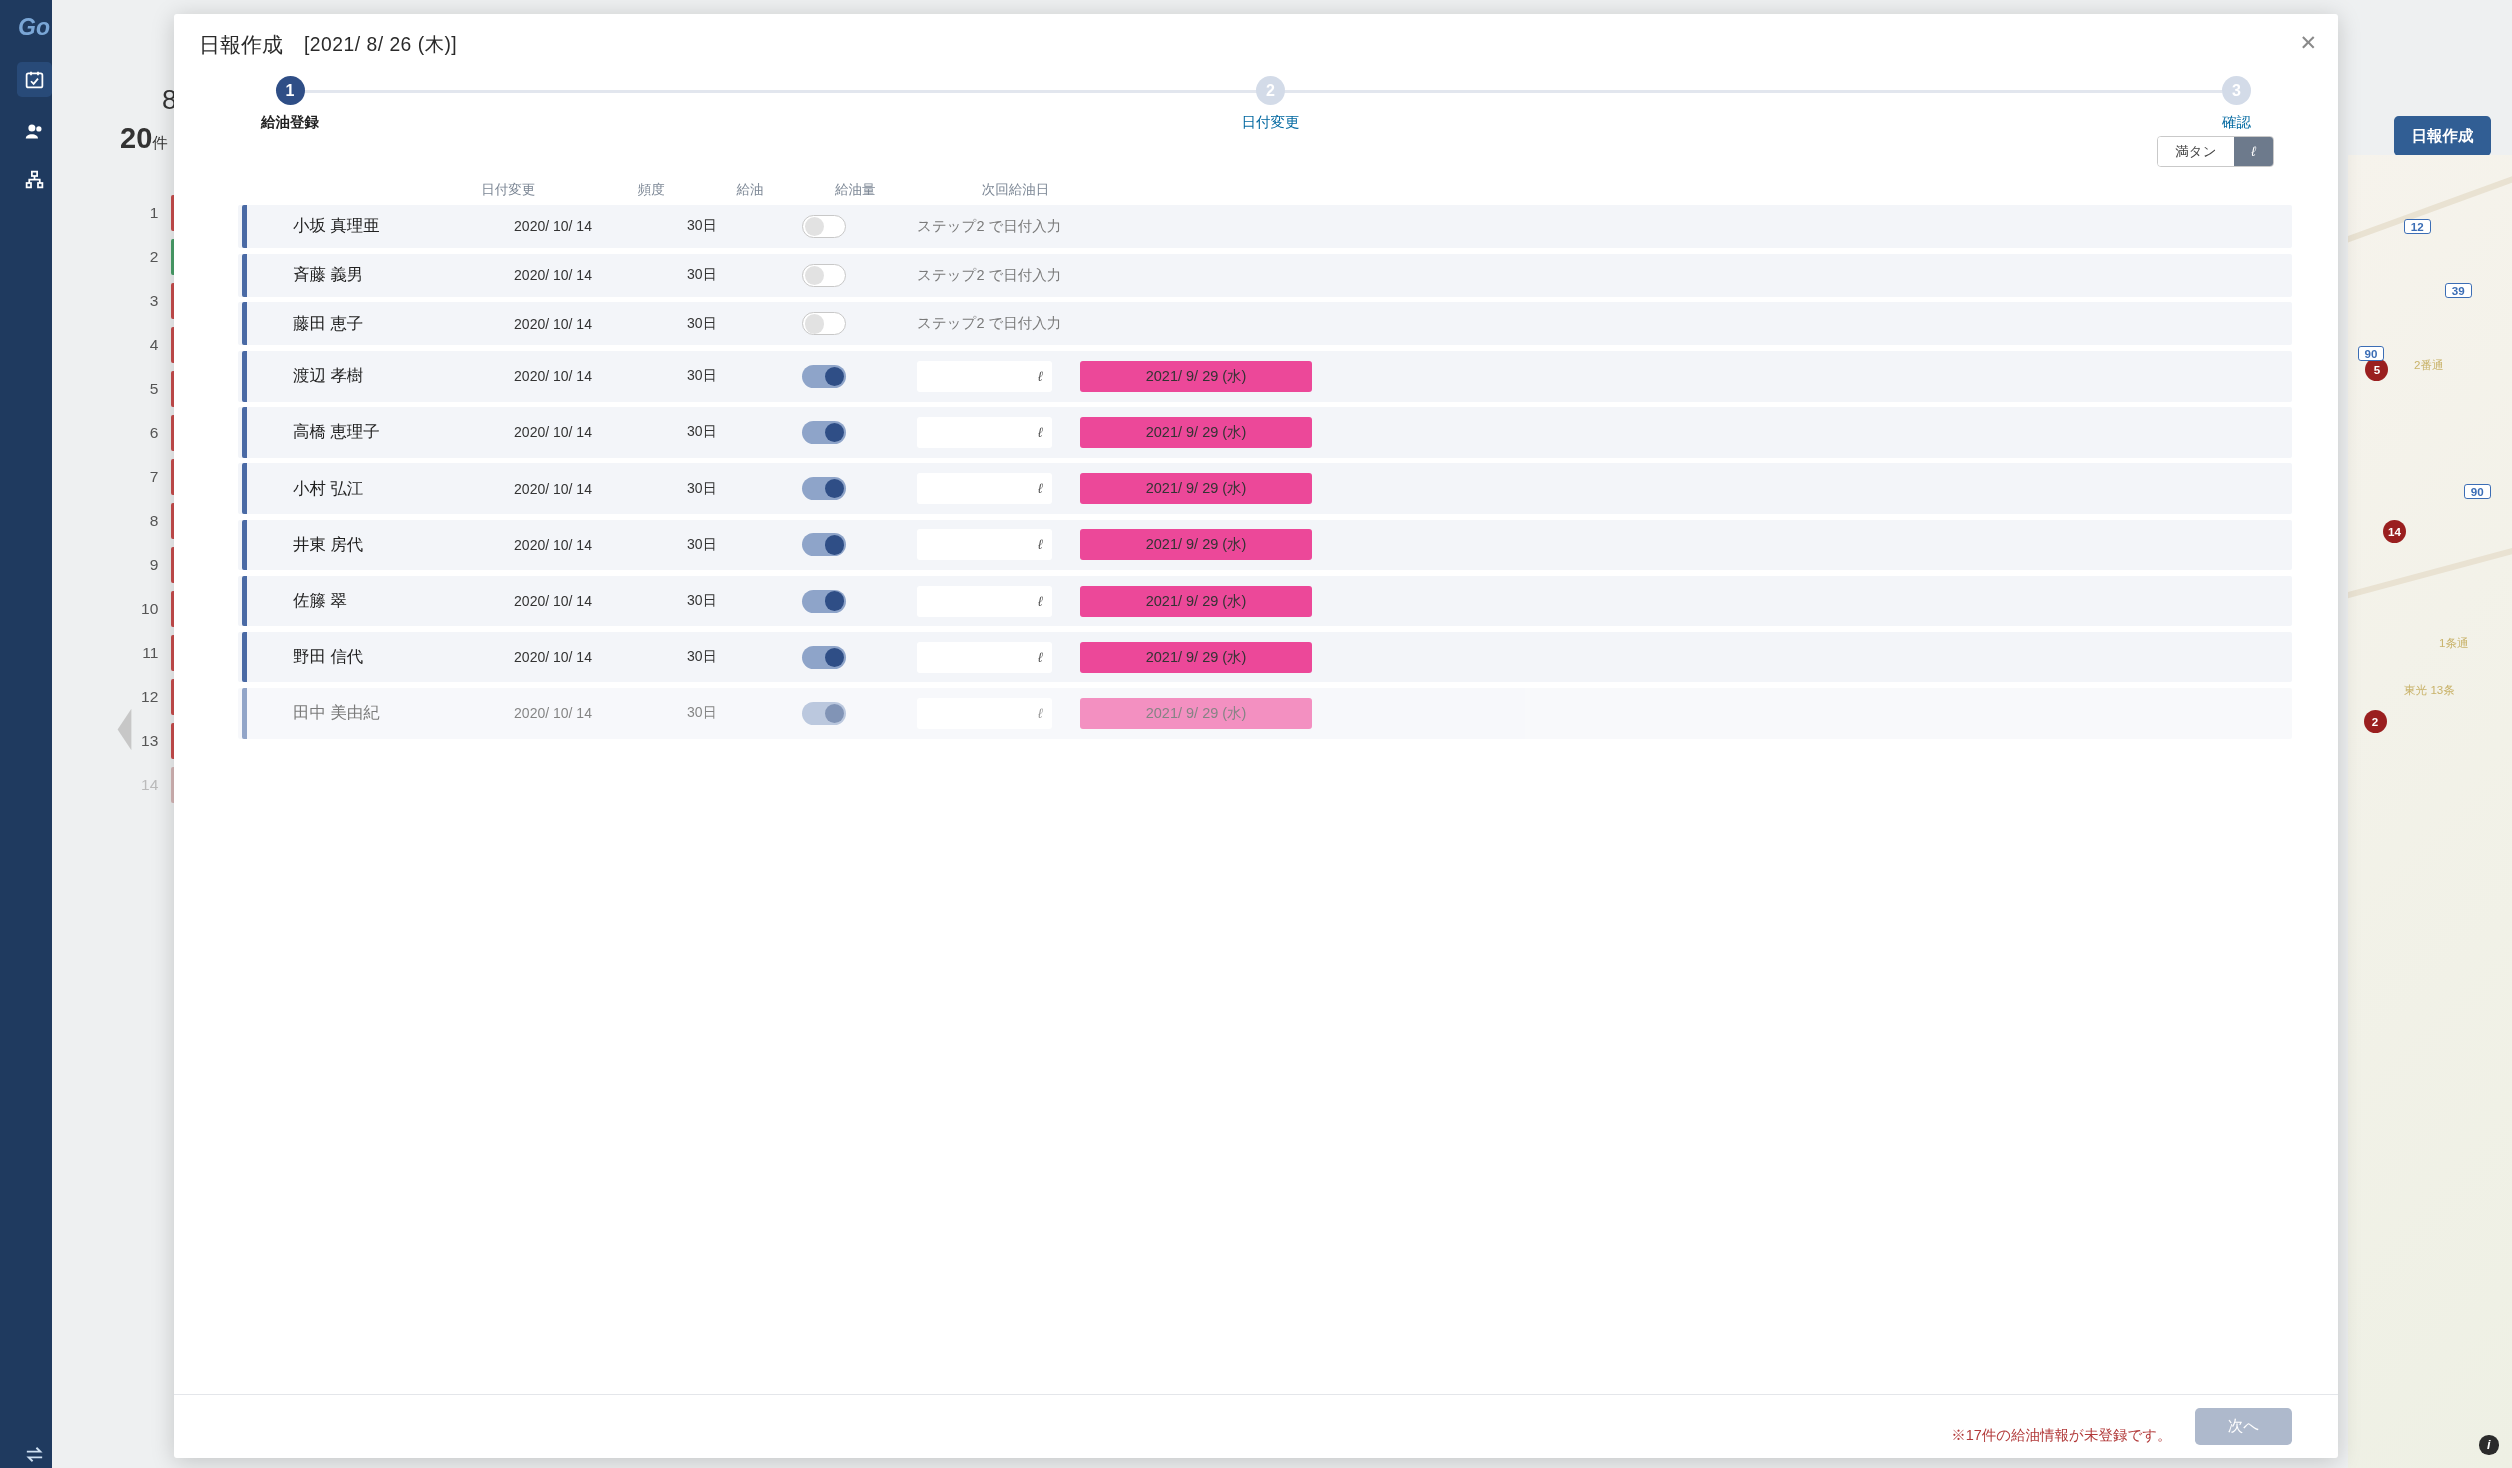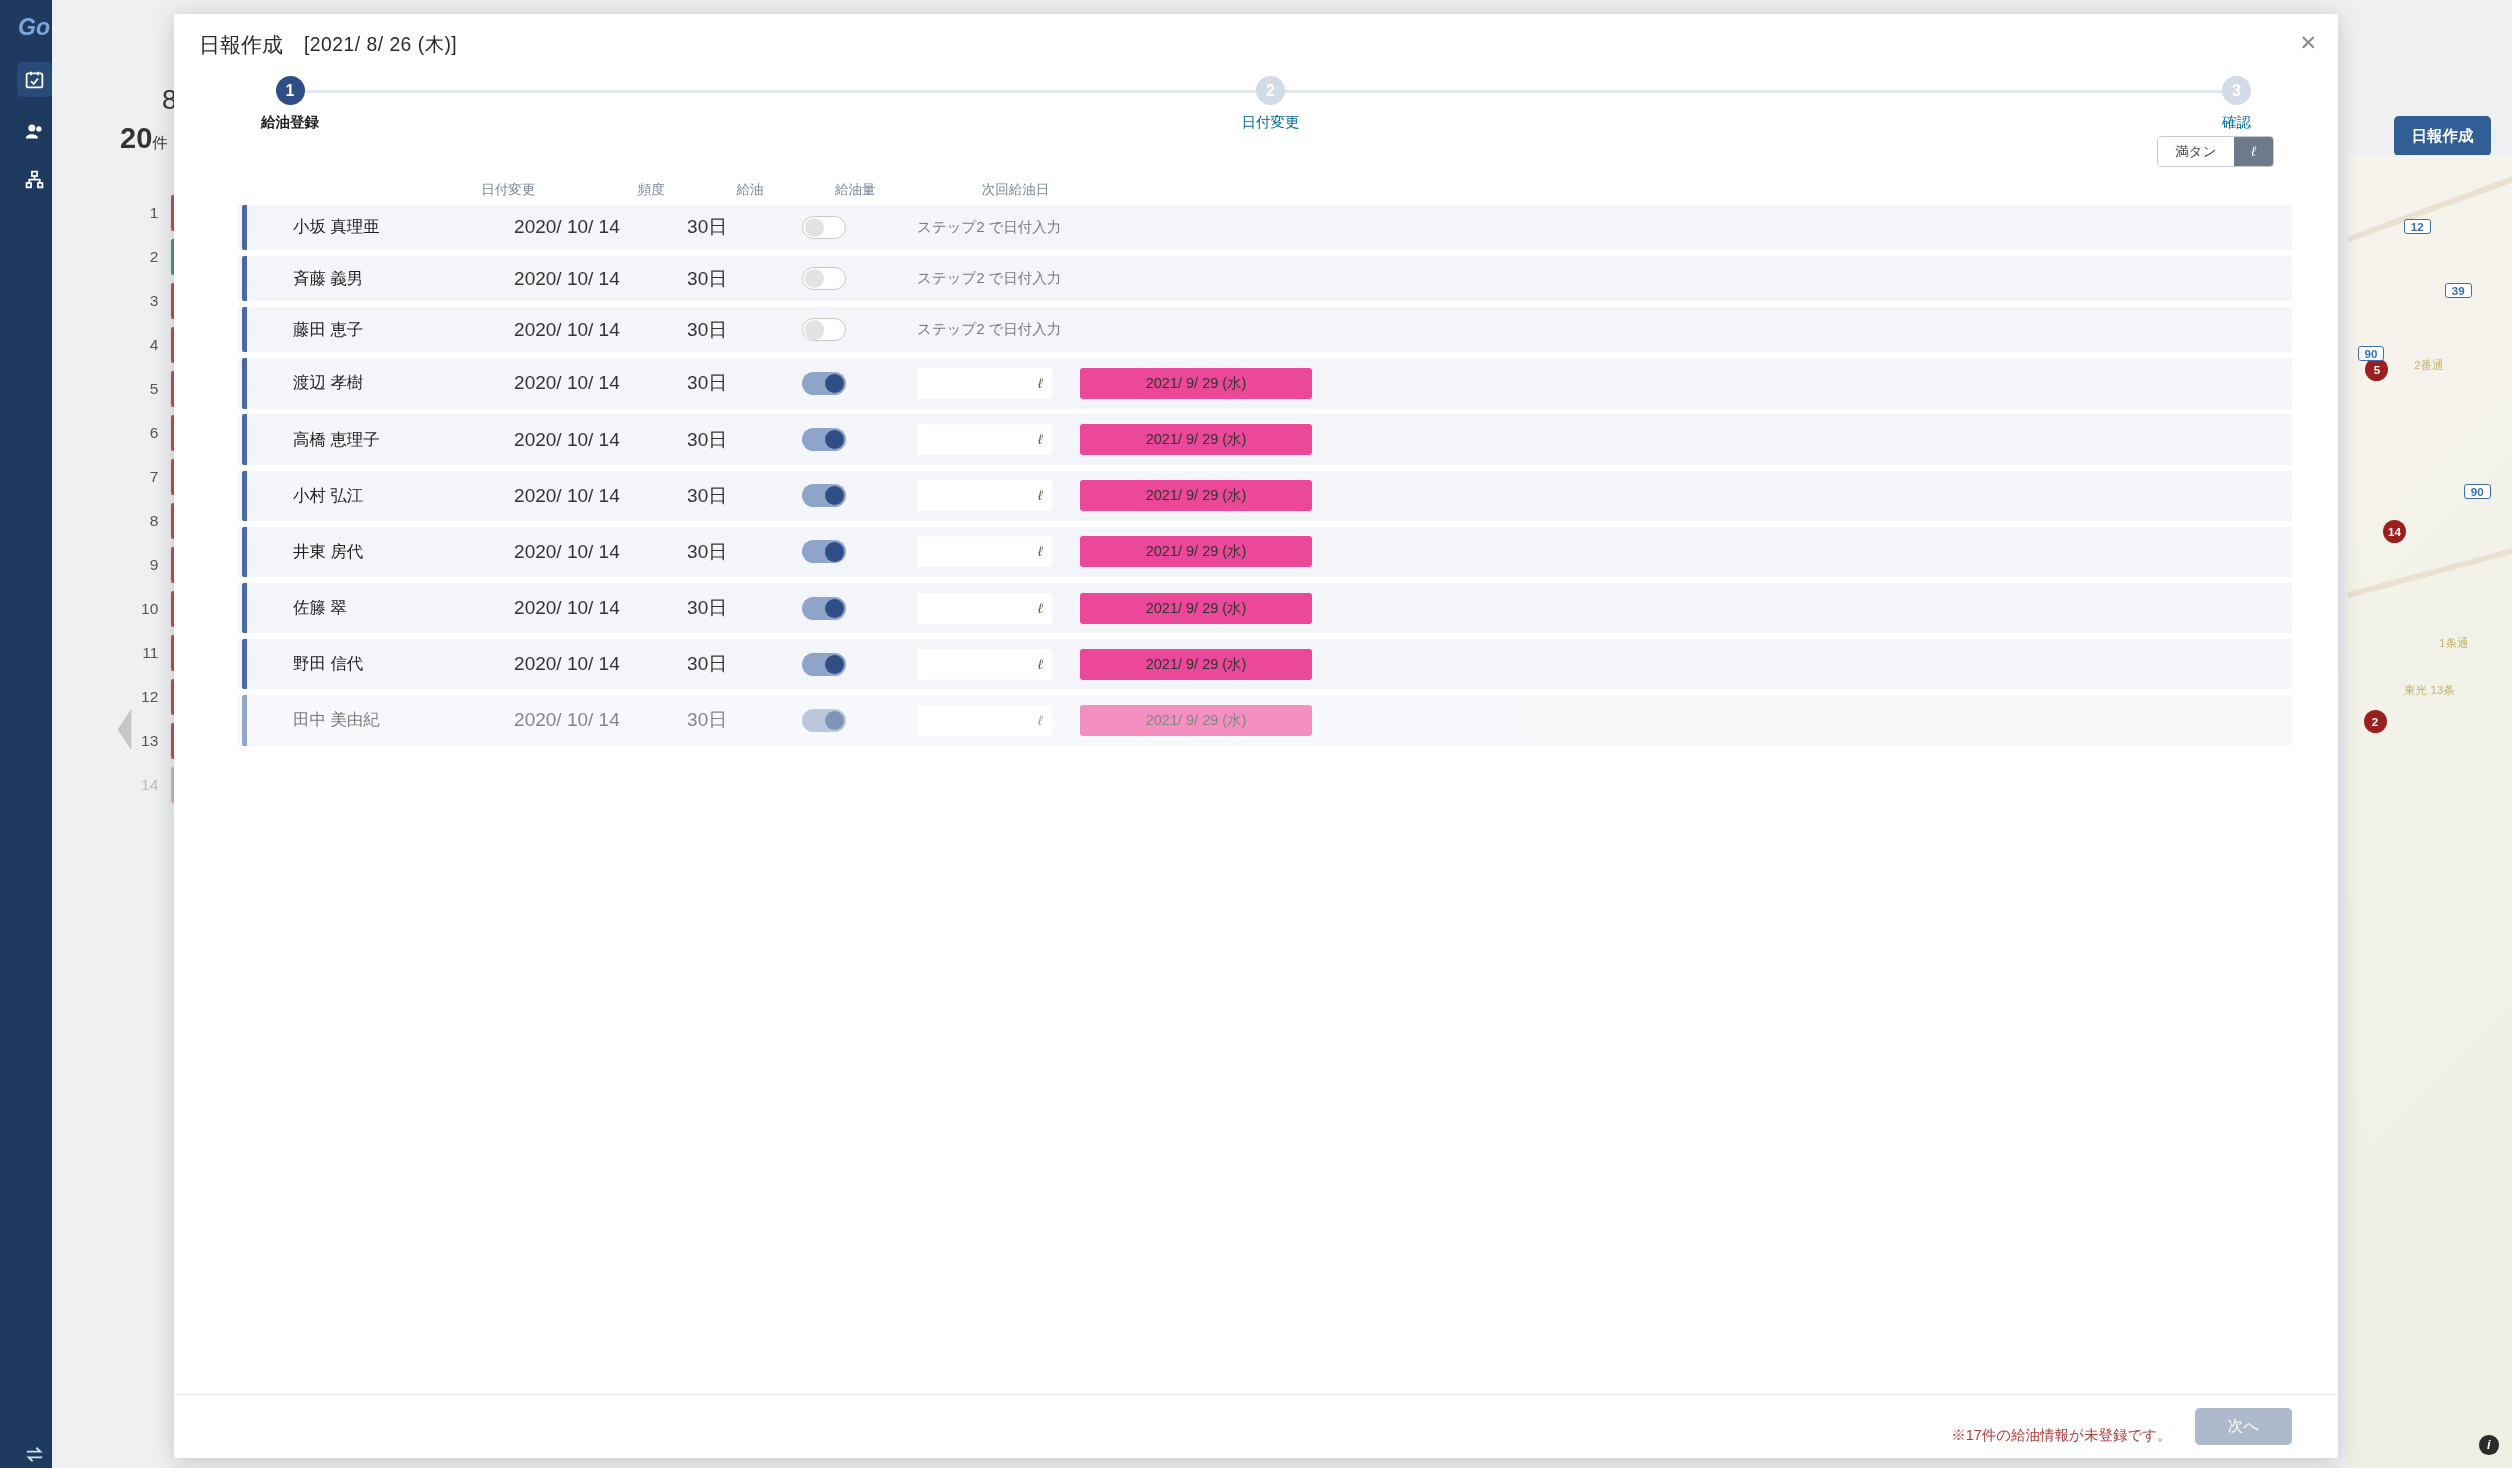--- a/index.html
+++ b/index.html
@@ -139,21 +139,21 @@
   }
   .thead { color:#7b8694; font-size:13.5px; padding-top:5.8px; padding-bottom:5.8px;}
   .trow {
     background:#f3f5f9; margin-bottom:5.8px; border-radius:1.9px; min-height:43px;
     position:relative;
     gap:28px;
   }
   .trow .bar { width:4.8px; align-self:stretch; background:#4a6aa5; margin:-9.7px 0 -9.7px -13.5px; border-radius:1.9px 0 0 1.9px;}
   .trow.fade { opacity:0.6; }
   .name { font-size:16.4px; color:#222; }
-  .cell { font-size:19px; color:#333; }
+  .cell { font-size:14px; color:#333; }
 
   .toggle { width:44px; height:23px; border-radius:13.5px; position:relative;}
   .toggle.off { background:#fff; border:1px solid #c8c8c8; }
   .toggle.off::after { content:""; position:absolute; left:1.9px; top:1px; width:19.3px; height:19.3px; border-radius:50%; background:#e2e2e2;}
   .toggle.on { background:#8ea4c9; }
   .toggle.on::after { content:""; position:absolute; right:1.9px; top:1.9px; width:19.3px; height:19.3px; border-radius:50%; background:#2f4e86;}
 
   .step2 { color:#7a7a7a; font-size:14.5px; grid-column: 6 / span 2; }
   .amount {
     display:flex; align-items:center; justify-content:flex-end;

